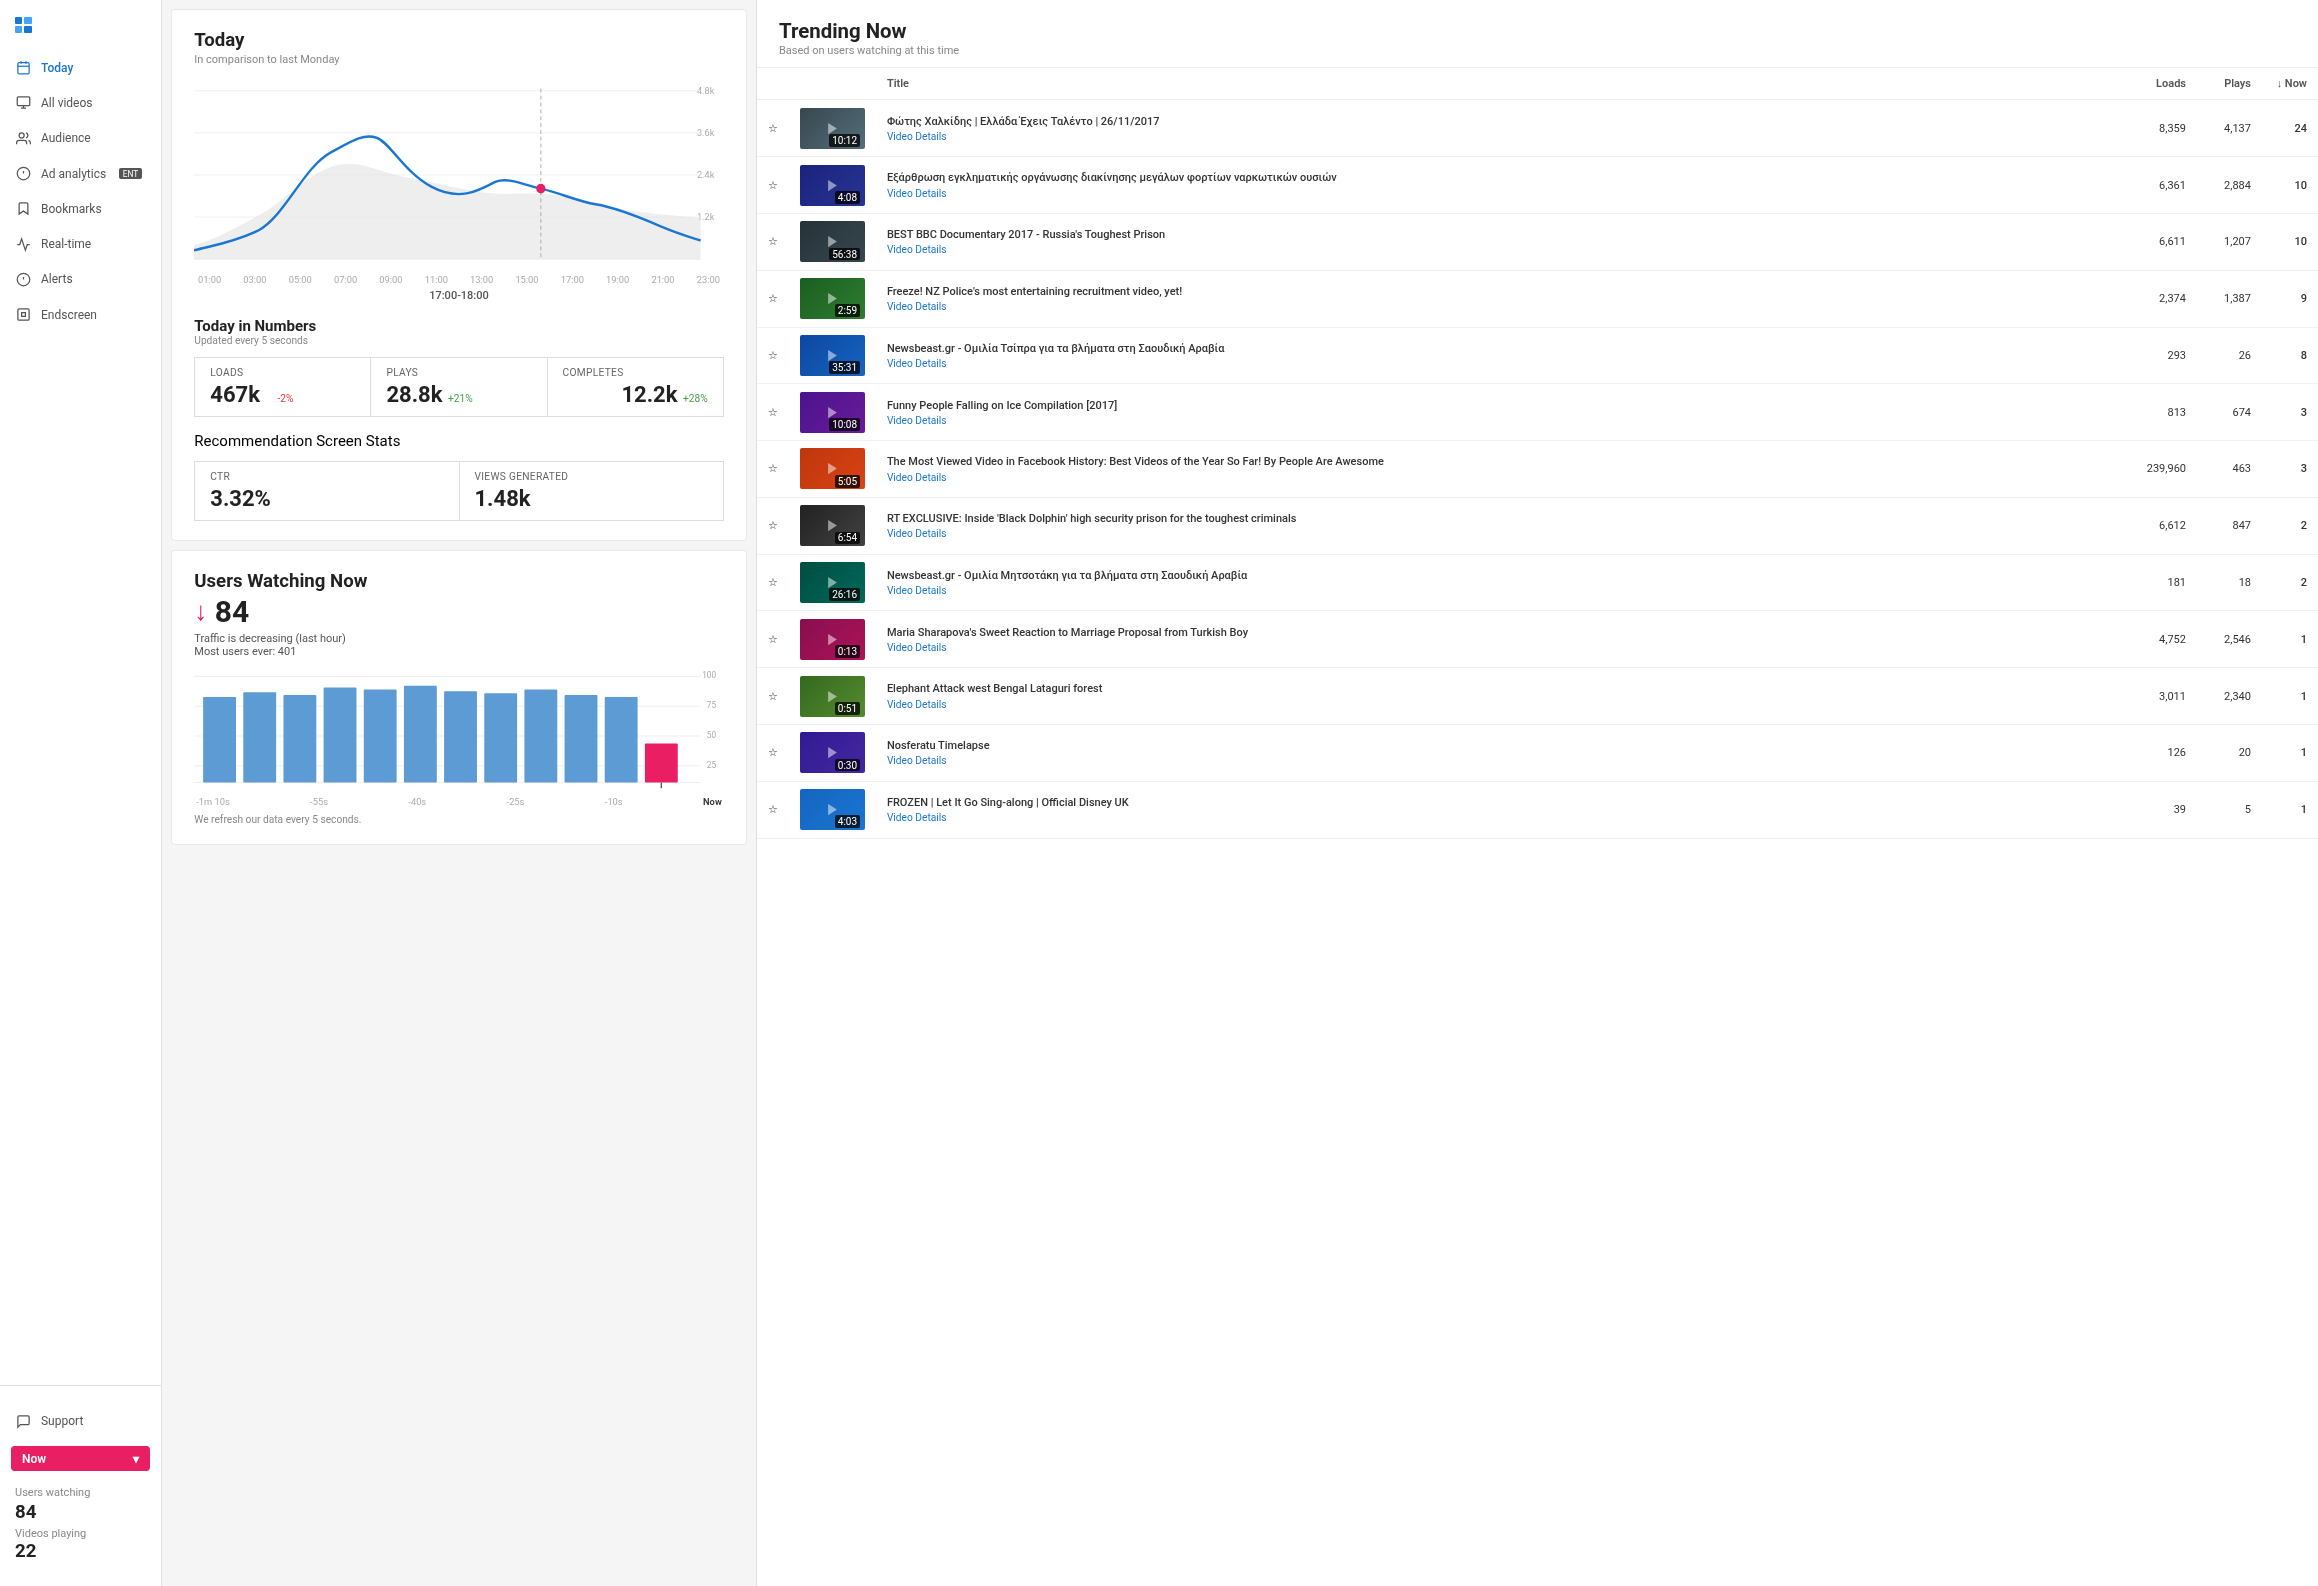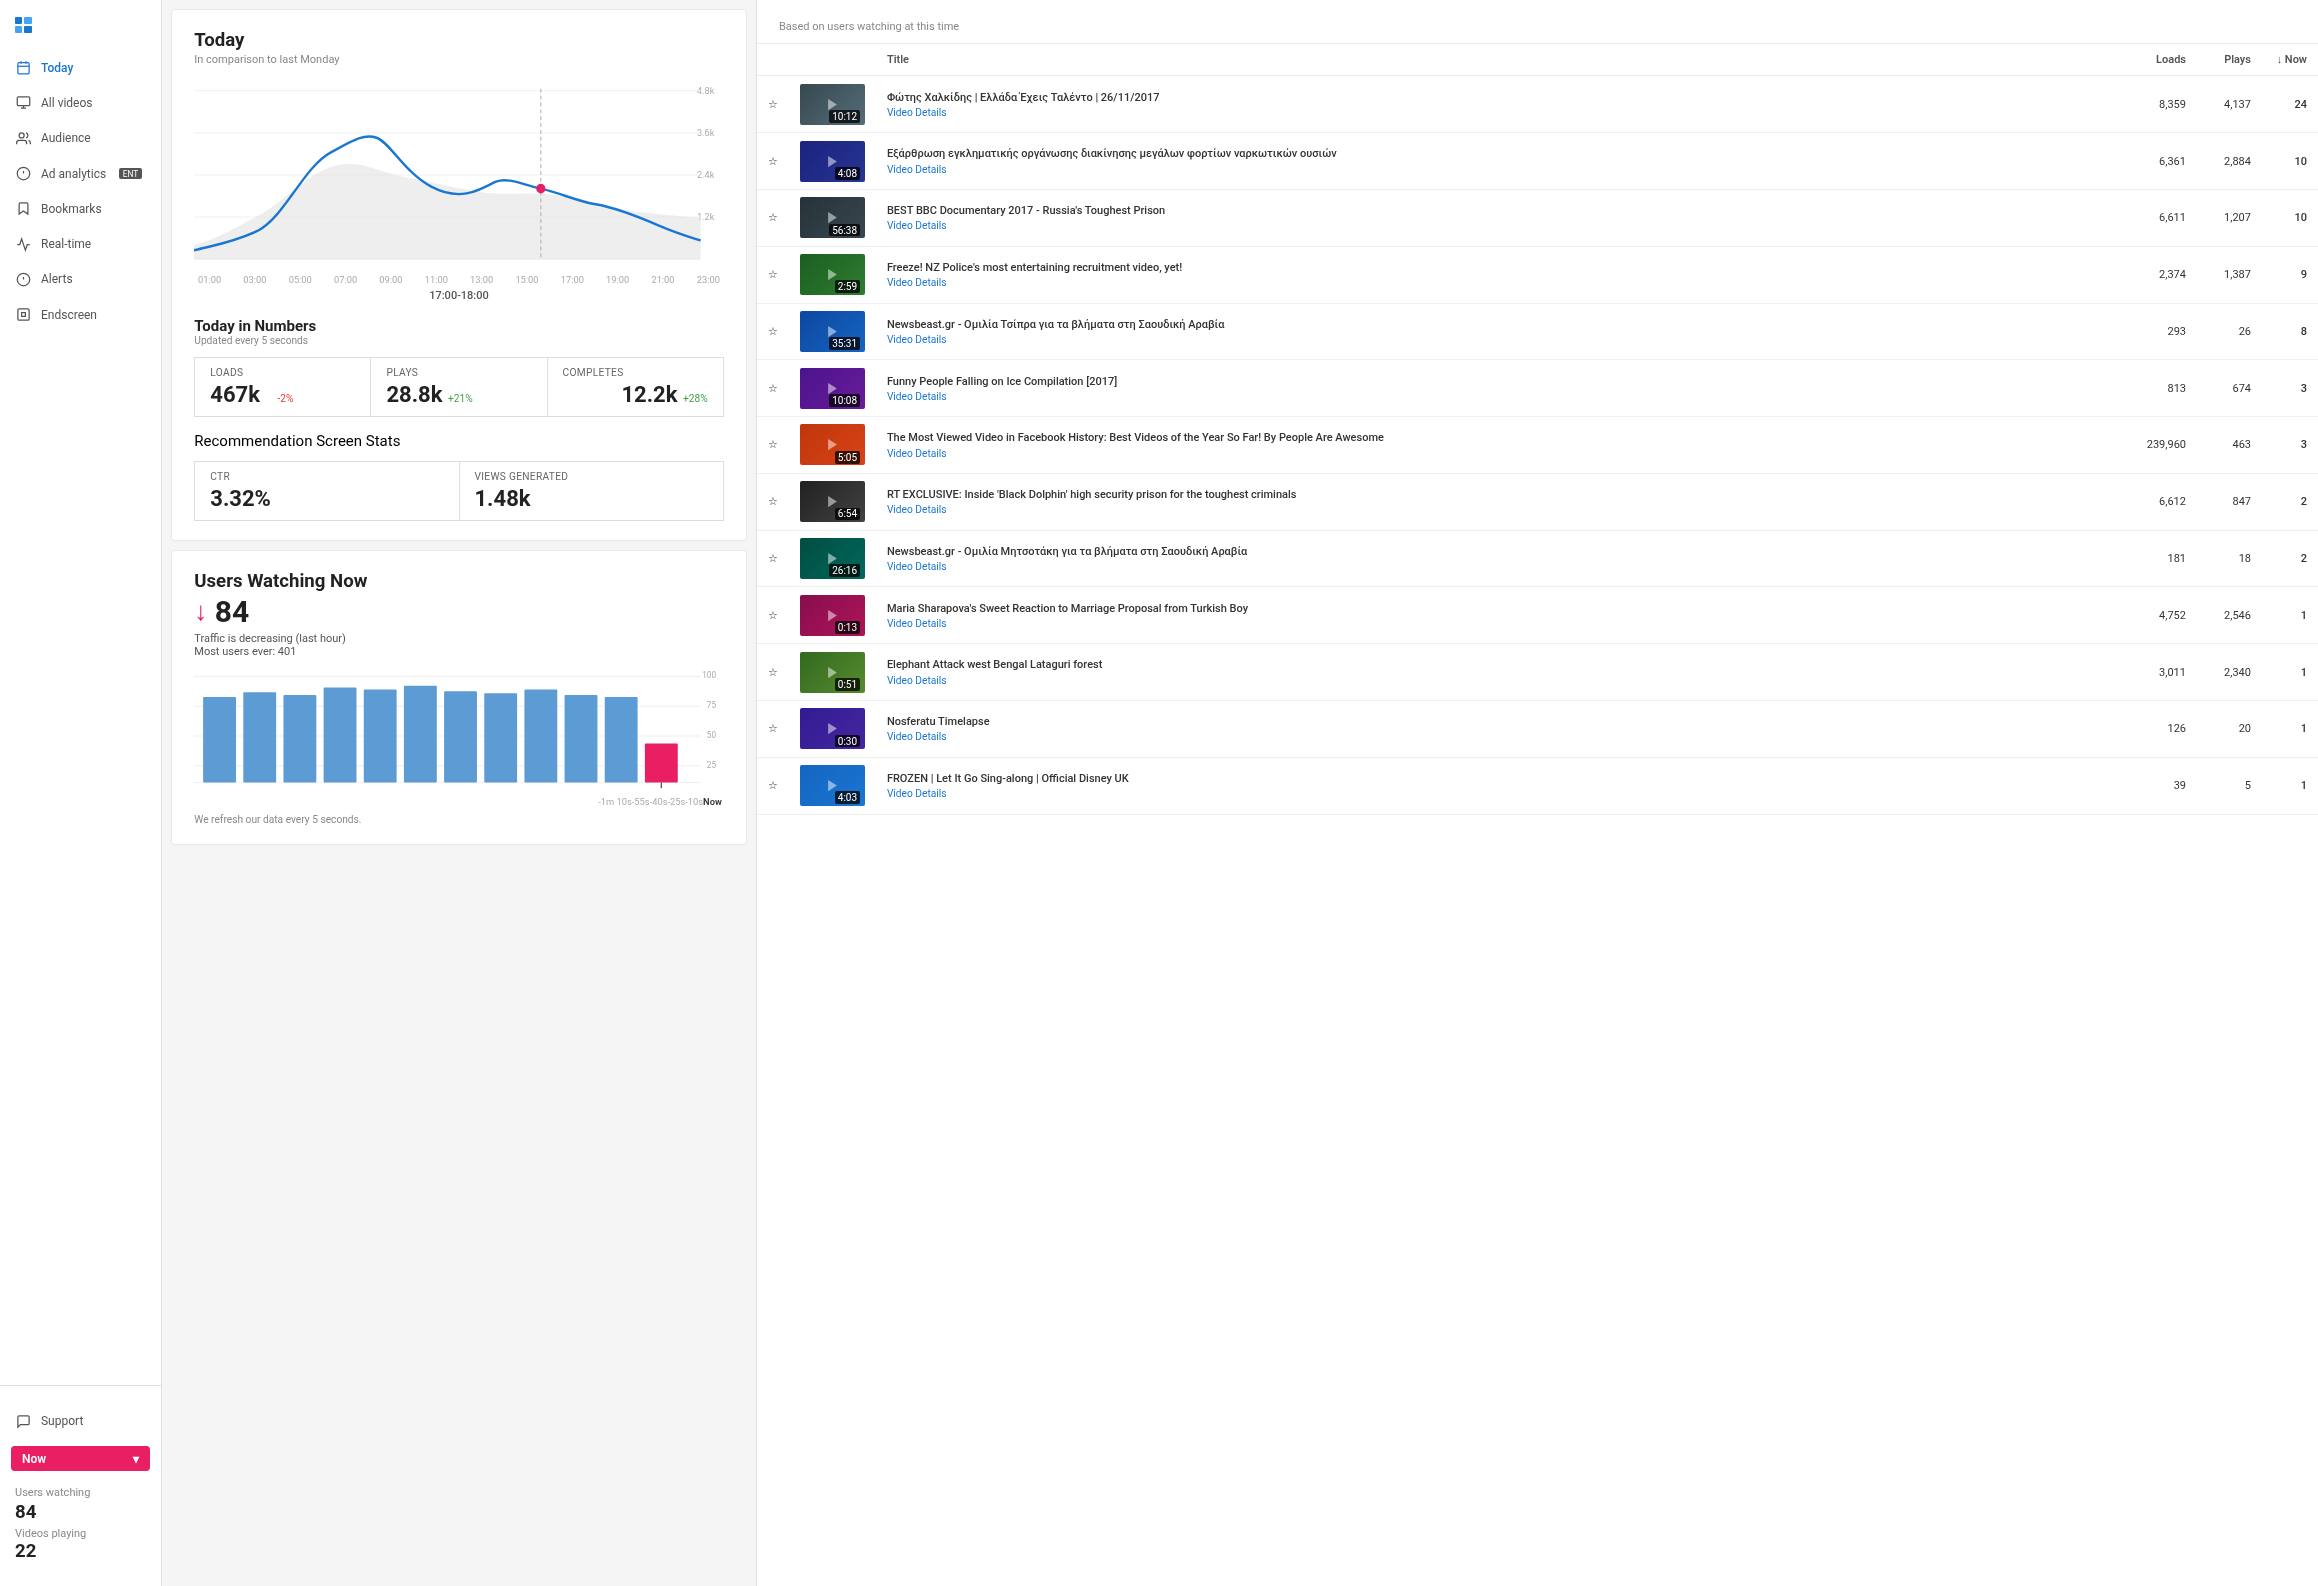--- a/index.html
+++ b/index.html
@@ -496,34 +496,35 @@
           <rect x="318" y="26" width="36" height="96" fill="#5c9bd4" rx="1"></rect>
           <rect x="362" y="22" width="36" height="100" fill="#5c9bd4" rx="1"></rect>
           <rect x="406" y="28" width="36" height="94" fill="#5c9bd4" rx="1"></rect>
           <rect x="450" y="30" width="36" height="92" fill="#5c9bd4" rx="1"></rect>
 
           <rect x="494" y="80" width="36" height="42" fill="#e91e63" rx="1"></rect>
 
           <line x1="512" y1="122" x2="512" y2="128" stroke="#555" stroke-width="1.5"></line>
         </svg>
       </div>
-      <div style="display:flex;justify-content:flex-end;" class="bar-chart-x-labels">
+      <div style="display:flex;justify-content:space-between;" class="bar-chart-x-labels">
         <span>-1m 10s</span>
         <span>-55s</span>
         <span>-40s</span>
         <span>-25s</span>
         <span>-10s</span>
         <span style="font-weight:600;color:#333;">Now</span>
       </div>
       <div class="refresh-note">We refresh our data every 5 seconds.</div>
     </div>
   </div>
 
   <div class="right-panel">
     <div class="trending-header">
+      <div class="trending-title">Trending Now</div>
       <div class="trending-subtitle">Based on users watching at this time</div>
     </div>
     <table class="trending-table">
       <thead>
         <tr>
           <th style="width:26px;"></th>
           <th style="width:74px;"></th>
           <th>
             <span>Title</span>
           </th>

